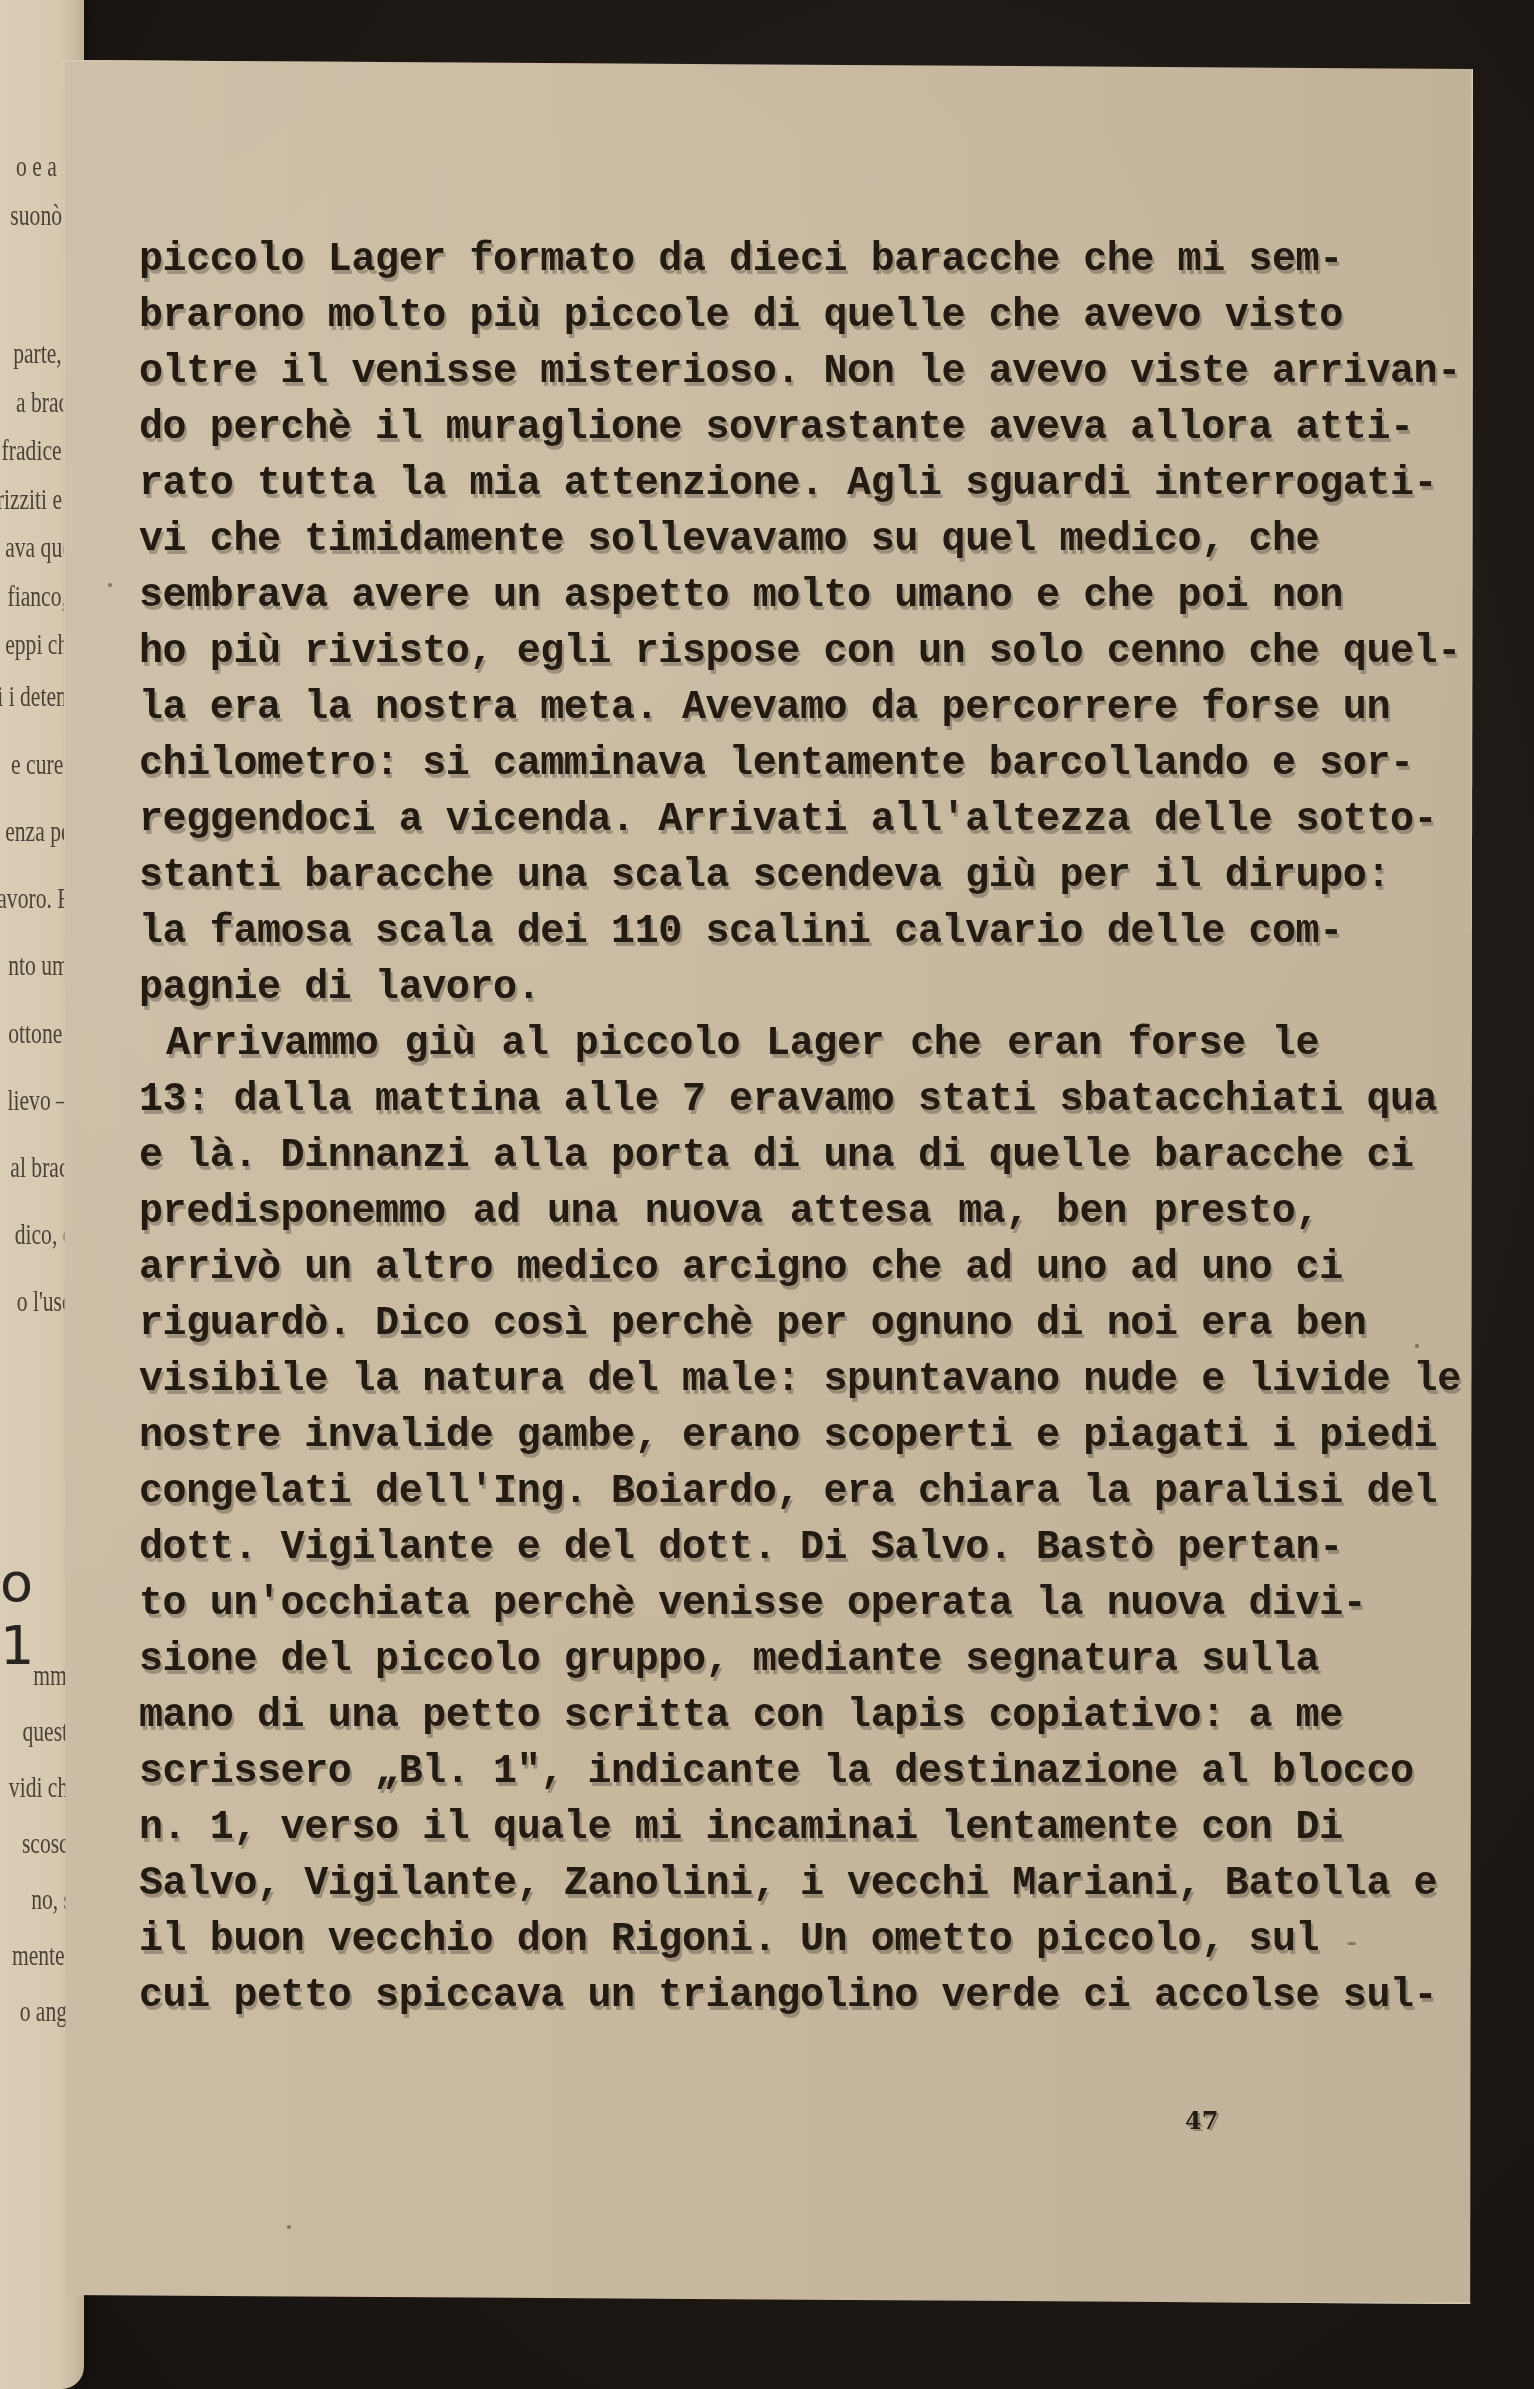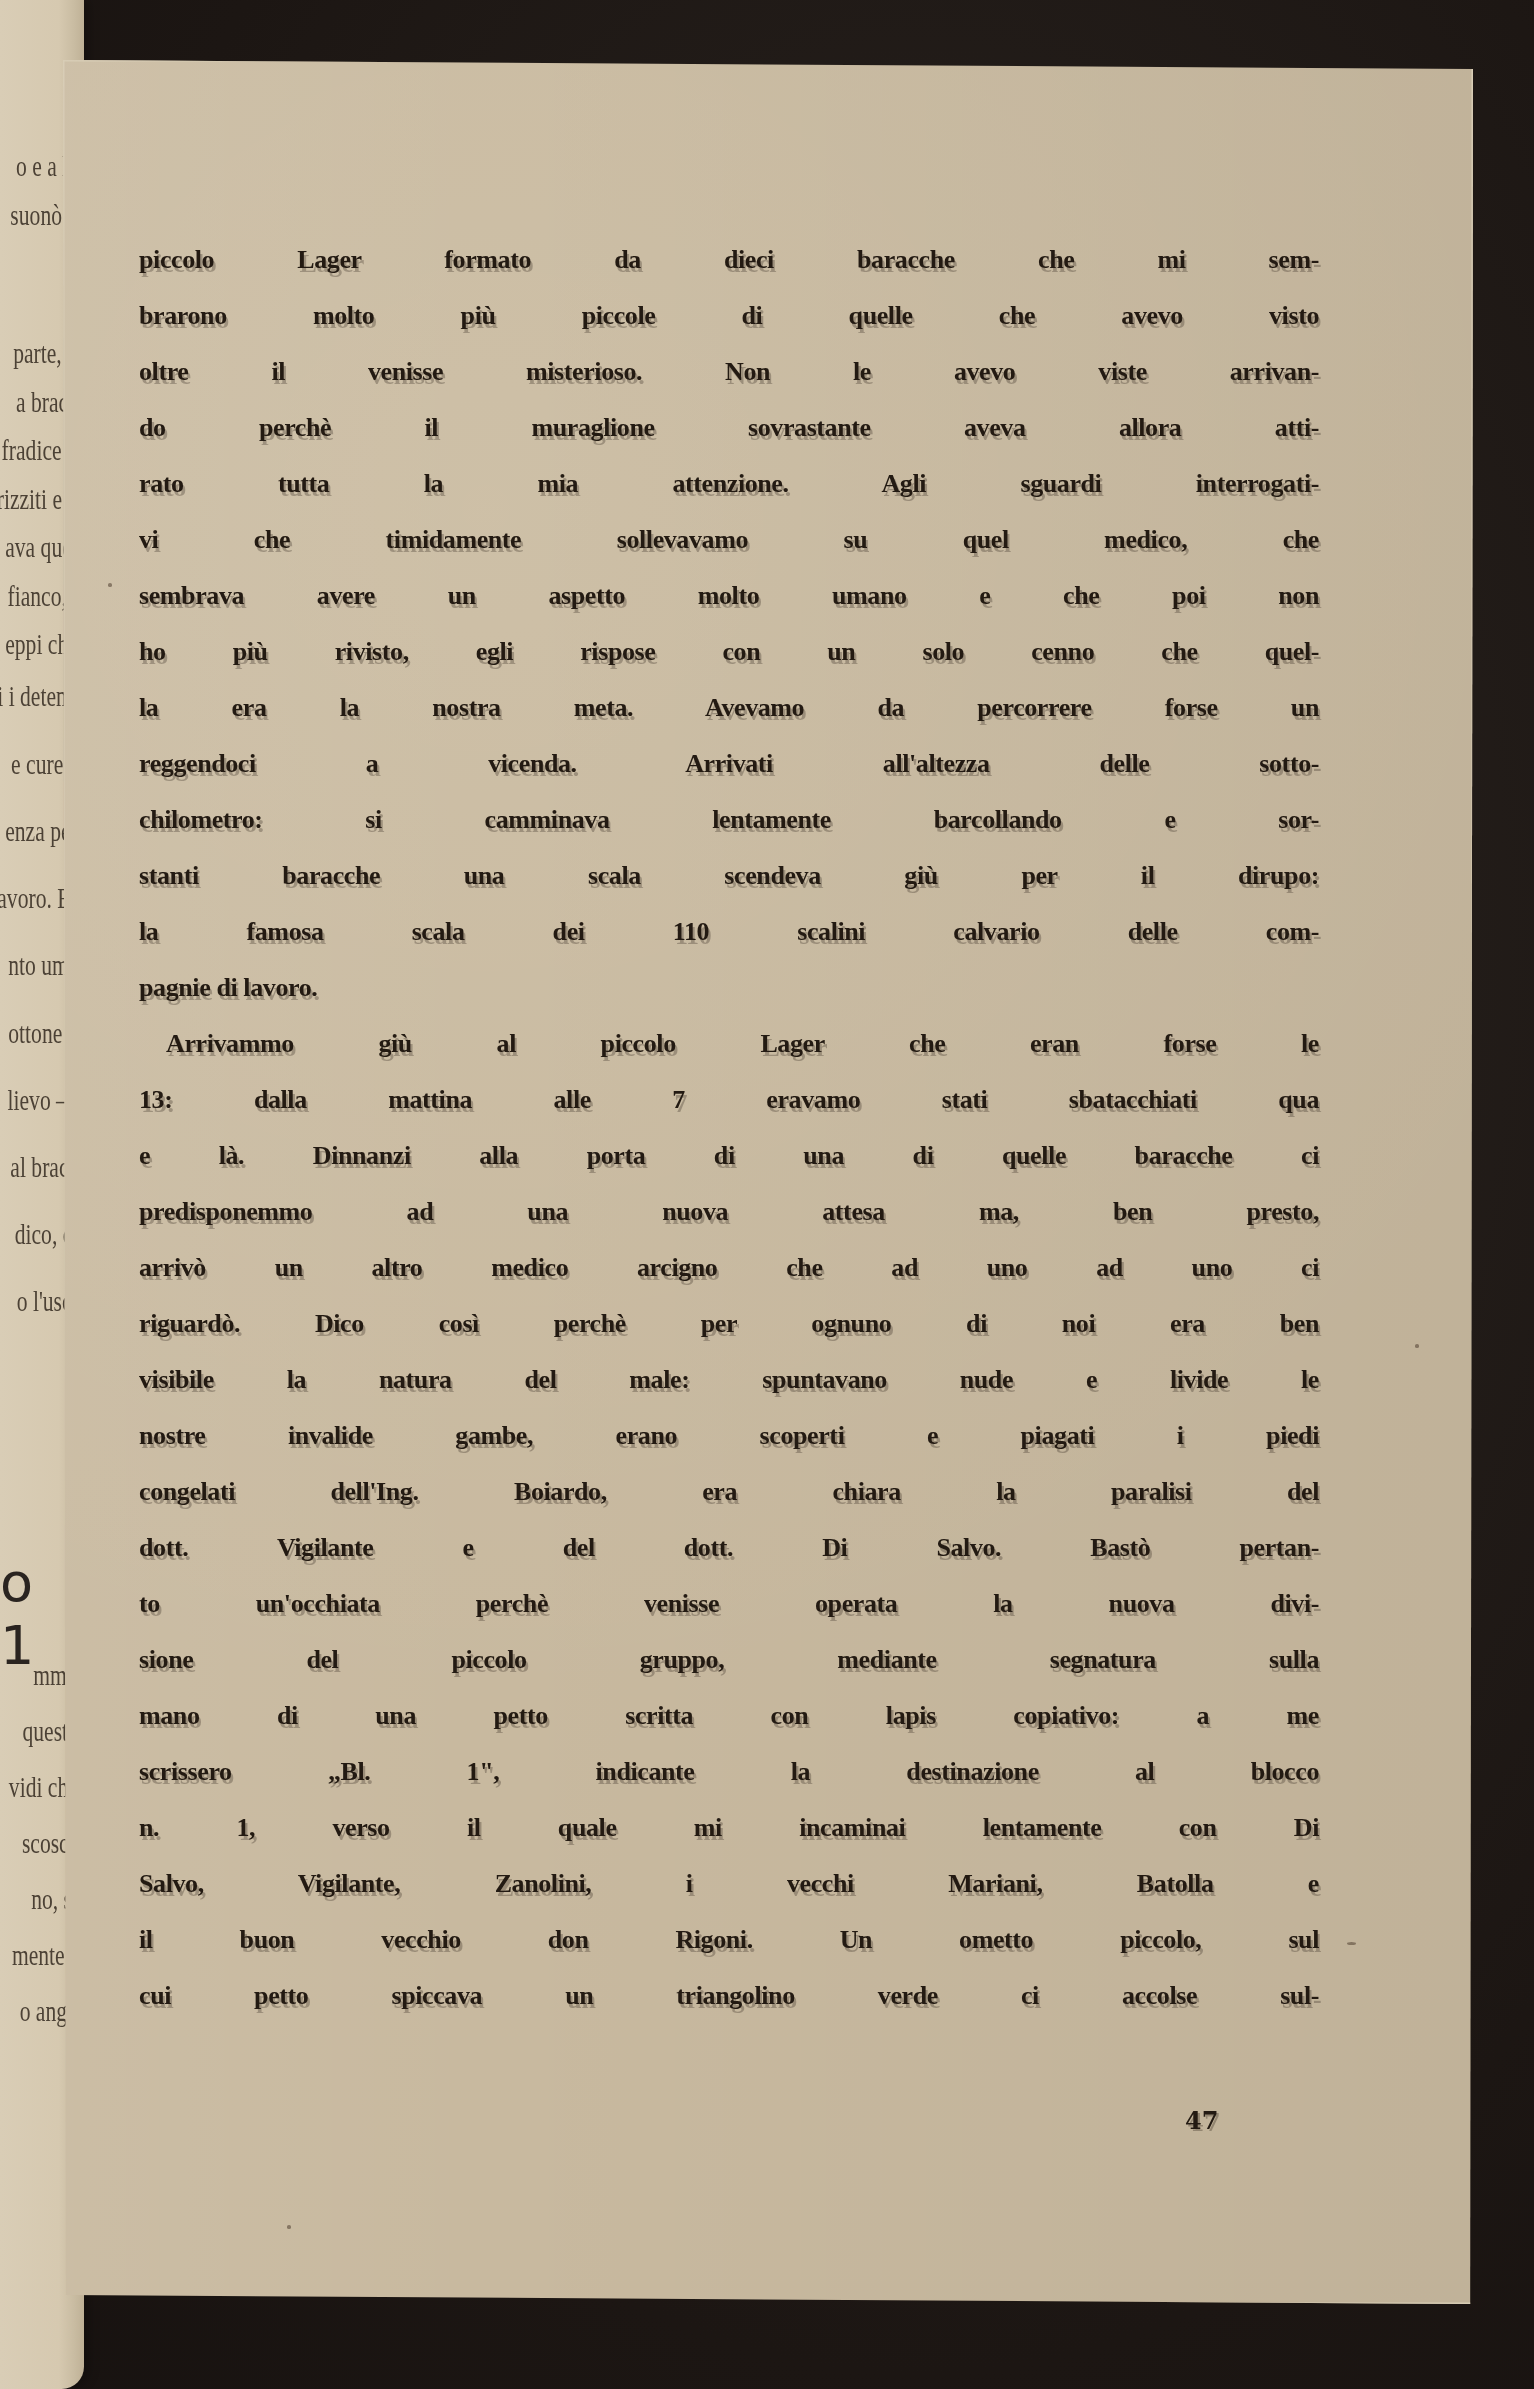--- a/index.html
+++ b/index.html
@@ -70,22 +70,22 @@
     .text-block {
       position: absolute;
       left: 76px;
       top: 172px;
       width: 1180px;
     }
     .line {
       position: relative;
       height: 56px;
       line-height: 56px;
-      font-family: Liberation Serif, serif;
-      font-size: 26px;
+      font-family: Liberation Mono, monospace;
+      font-size: 40px;
       font-weight: bold;
       color: #231a12;
       white-space: nowrap;
       text-align: justify;
       text-align-last: justify;
       letter-spacing: -0.4px;
       text-shadow: 2.2px 3.7px 0 rgba(35,26,18,0.28);
     }
     .line.indent { padding-left: 27px; }
     .line.last { text-align-last: left; }
@@ -154,22 +154,22 @@
   <div class="text-block">
     <div class="line">piccolo Lager formato da dieci baracche che mi sem-</div>
     <div class="line">brarono molto più piccole di quelle che avevo visto</div>
     <div class="line">oltre il venisse misterioso. Non le avevo viste arrivan-</div>
     <div class="line">do perchè il muraglione sovrastante aveva allora atti-</div>
     <div class="line">rato tutta la mia attenzione. Agli sguardi interrogati-</div>
     <div class="line">vi che timidamente sollevavamo su quel medico, che</div>
     <div class="line">sembrava avere un aspetto molto umano e che poi non</div>
     <div class="line">ho più rivisto, egli rispose con un solo cenno che quel-</div>
     <div class="line">la era la nostra meta. Avevamo da percorrere forse un</div>
+    <div class="line">chilometro: si camminava lentamente barcollando e sor-</div>
     <div class="line">reggendoci a vicenda. Arrivati all'altezza delle sotto-</div>
-    <div class="line">chilometro: si camminava lentamente barcollando e sor-</div>
     <div class="line">stanti baracche una scala scendeva giù per il dirupo:</div>
     <div class="line">la famosa scala dei 110 scalini calvario delle com-</div>
     <div class="line last">pagnie di lavoro.</div>
     <div class="line indent">Arrivammo giù al piccolo Lager che eran forse le</div>
     <div class="line">13: dalla mattina alle 7 eravamo stati sbatacchiati qua</div>
     <div class="line">e là. Dinnanzi alla porta di una di quelle baracche ci</div>
     <div class="line">predisponemmo ad una nuova attesa ma, ben presto,</div>
     <div class="line">arrivò un altro medico arcigno che ad uno ad uno ci</div>
     <div class="line">riguardò. Dico così perchè per ognuno di noi era ben</div>
     <div class="line">visibile la natura del male: spuntavano nude e livide le</div>

